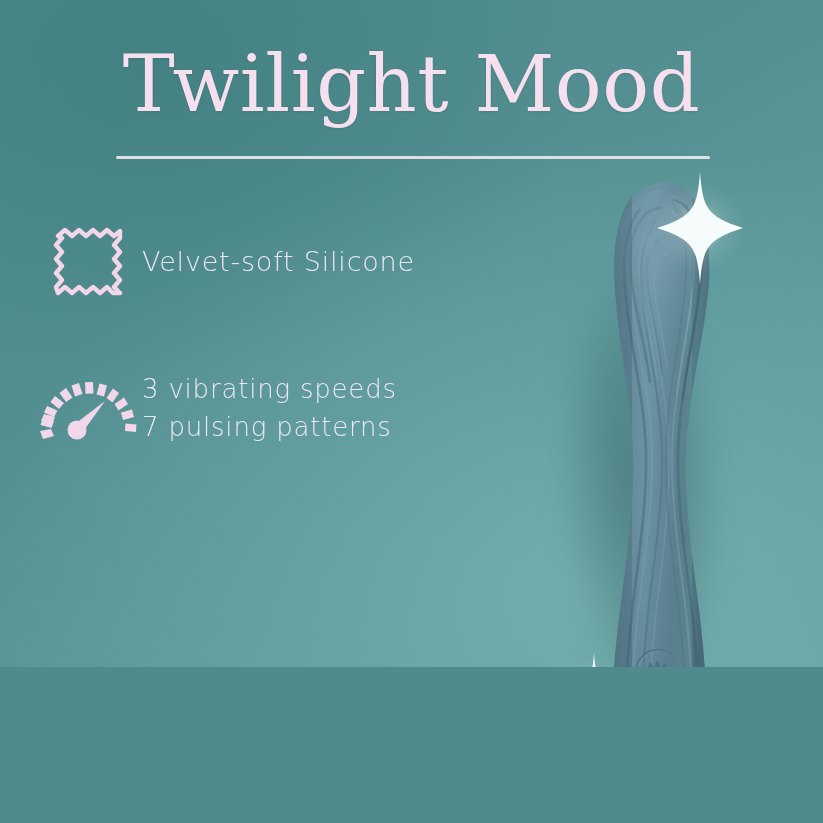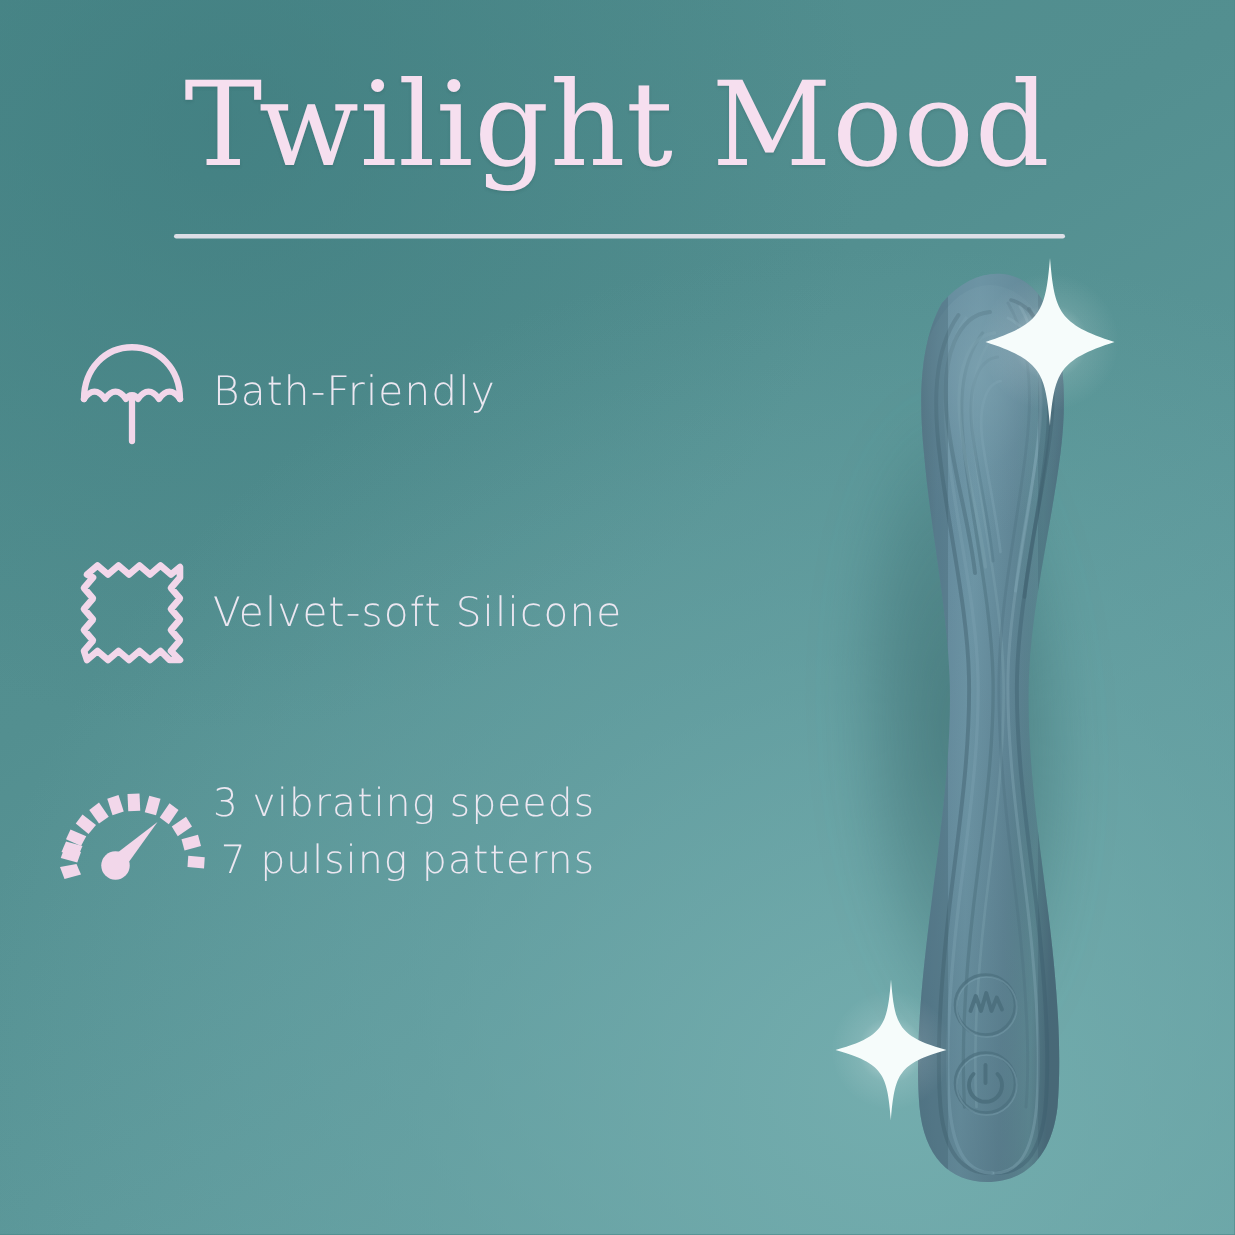--- a/index.html
+++ b/index.html
@@ -4,21 +4,21 @@
 <title>Twilight Mood</title>
 <style>
   html, body {
     margin: 0;
     padding: 0;
     background: #4f8b8c;
   }
   #canvas {
     position: relative;
     width: 823px;
-    height: 823px;
+    height: 667px;
     overflow: hidden;
     background:
       radial-gradient(ellipse 120% 110% at 72% 88%, rgba(118,175,176,0.85) 0%, rgba(110,168,170,0.45) 32%, rgba(0,0,0,0) 62%),
       radial-gradient(ellipse 90% 85% at 18% 10%, rgba(58,120,123,0.55) 0%, rgba(0,0,0,0) 58%),
       linear-gradient(150deg, #4d8a8b 0%, #538f90 38%, #5c989a 66%, #69a4a5 100%);
     font-family: "DejaVu Sans", "Liberation Sans", sans-serif;
     -webkit-font-smoothing: antialiased;
   }
 
   
@@ -55,21 +55,21 @@
     top: 212px;
     width: 460px;
   }
   .feature {
     position: relative;
     display: flex;
     align-items: center;
     height: 100px;
     margin-bottom: 47px;
   }
-  .feature:last-child { margin-bottom: 0; text-align: right; }
+  .feature:last-child { margin-bottom: 0; }
   .feature-icon {
     width: 100px;
     min-width: 100px;
     height: 92px;
     display: flex;
     align-items: center;
     justify-content: center;
   }
   .feature-icon svg { display: block; overflow: visible; }
   .feature-label {
@@ -115,32 +115,20 @@
 </head>
 <body>
 
 <div id="canvas">
 
   <div id="title" class="nosel">Twilight Mood</div>
   <div id="title-rule"></div>
 
   <div id="features">
 
-    <div class="feature">
-      <div class="feature-icon">
-        <svg width="78" height="74" viewBox="0 0 78 74" fill="none" stroke="#f2d7ea" stroke-width="4.2" stroke-linecap="round" stroke-linejoin="round">
-          <path d="M7 41 C7 20.5 21.5 6.5 39 6.5 C56.5 6.5 71 20.5 71 41"></path>
-          <path d="M7 41 C11.5 34.5 16.5 34.5 21 41 C25.5 34.5 30.5 34.5 35 41
-                   C37 37.5 41 37.5 43 41 C47.5 34.5 52.5 34.5 57 41
-                   C61.5 34.5 66.5 34.5 71 41"></path>
-          <path d="M39 41 L39 69"></path>
-        </svg>
-      </div>
-      <div class="feature-label">Bath-Friendly</div>
-    </div>
 
     <div class="feature">
       <div class="feature-icon">
         <svg width="72" height="72" viewBox="0 0 72 72" fill="none" stroke="#f2d7ea" stroke-width="4.4" stroke-linecap="round" stroke-linejoin="round">
           <path d="M6 10 L13 4 L20 10 L27 4 L34 10 L41 4 L48 10 L55 4 L62 10 L68 5
                    L68 12 L62 19 L68 26 L62 33 L68 40 L62 47 L68 54 L62 61 L68 67
                    L61 67 L55 61 L48 67 L41 61 L34 67 L27 61 L20 67 L13 61 L6 67 L4 61
                    L10 54 L4 47 L10 40 L4 33 L10 26 L4 19 L10 12 Z"></path>
         </svg>
       </div>

